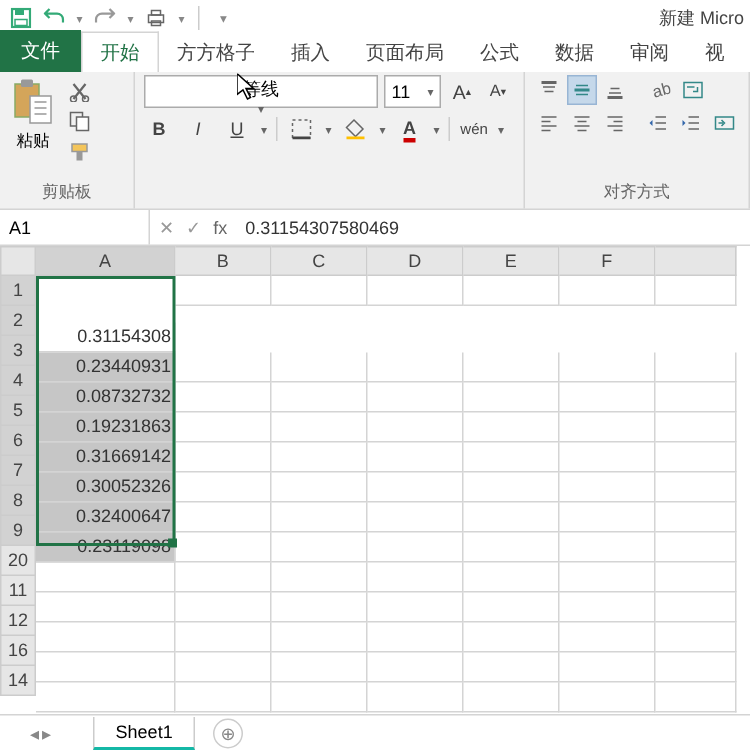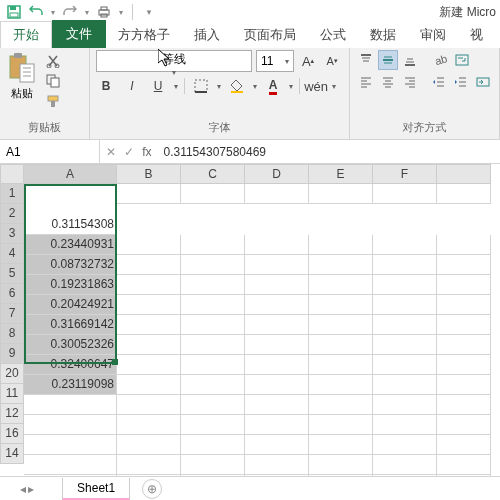--- a/index.html
+++ b/index.html
@@ -49,21 +49,21 @@
 .cell-row{display:flex;}
 .cell{width:64px;height:20px;border-right:1px solid #d4d4d4;border-bottom:1px solid #d4d4d4;padding:0 2px;line-height:18px;font-size:12px;color:#333;overflow:hidden;}
 .cell.ca{width:93px;text-align:right;}
 .cell.selected{background:#c6c6c6;}
 .cell.active{background:#fff;margin-top:31px;}
 .selection-border{position:absolute;top:0;left:0;width:93px;height:180px;border:2px solid #217346;pointer-events:none;}
 .selection-handle{position:absolute;bottom:-3px;right:-3px;width:6px;height:6px;background:#217346;}
 .sheet-tabs{position:absolute;bottom:0;left:0;right:0;height:24px;background:#fff;border-top:1px solid #d4d4d4;display:flex;align-items:center;padding-left:20px;gap:4px;}
 .sheet-nav{display:flex;gap:2px;color:#888;}
 .sheet-tab{padding:3px 14px;border:1px solid #ccc;border-top:none;background:#fff;font-size:12px;}
-.sheet-tab.active{border-bottom:2px solid #f9a8d4;}
+.sheet-tab.active{border-bottom:2px solid #14b8a6;}
 .new-sheet{width:20px;height:20px;border:1px solid #ccc;border-radius:50%;display:flex;align-items:center;justify-content:center;color:#888;margin-left:8px;}
 .cursor{position:absolute;top:49px;left:158px;pointer-events:none;z-index:100;}
 svg{display:block;}
 </style>
 </head>
 <body>
 
 <div class="titlebar">
   <div class="qat">
     <div class="qat-btn">
@@ -93,22 +93,22 @@
         </svg>
       </div>
     <div class="qat-btn" style="width:10px;color:#888;font-size:8px">▾</div>
     <div class="qat-sep"></div>
     <div class="qat-btn" style="color:#888;font-size:9px">▾</div>
   </div>
   <div class="doc-title">新建 Micro</div>
 </div>
 
 <div class="menubar">
+  <div class="tab file">文件</div>
   <div class="tab active">开始</div>
-  <div class="tab file">文件</div>
   <div class="tab">方方格子</div>
   <div class="tab">插入</div>
   <div class="tab">页面布局</div>
   <div class="tab">公式</div>
   <div class="tab">数据</div>
   <div class="tab">审阅</div>
   <div class="tab">视</div>
 </div>
 
 <svg class="cursor" width="16" height="20" viewBox="0 0 16 20">
@@ -186,25 +186,24 @@
               <path d="M6 1 L12 7 L7 12 L1 6 Z" fill="none" stroke="#666"></path>
               <rect x="1" y="12" width="12" height="2" fill="#ffc000"></rect>
             </svg>
           </div>
         <span style="font-size:8px;color:#666">▾</span>
         <div class="fbtn">
             <span style="border-bottom:3px solid #c00;font-weight:bold">A</span>
           </div>
         <span style="font-size:8px;color:#666">▾</span>
         <div style="width:1px;height:16px;background:#ccc"></div>
-        <div class="fbtn" style="font-size:13px">wén</div>
+        <div class="fbtn" style="font-size:10px">wén</div>
         <span style="font-size:8px;color:#666">▾</span>
       </div>
     </div>
-    <div class="group-label">字体</div>
   </div>
 
   <div class="group align-group" style="width:150px">
     <div class="align-rows">
       <div class="align-row">
         <div class="abtn">
             <svg width="14" height="14">
               <line x1="2" y1="2" x2="12" y2="2" stroke="#666" stroke-width="2"></line>
               <line x1="3" y1="5" x2="11" y2="5" stroke="#666"></line>
               <line x1="4" y1="8" x2="10" y2="8" stroke="#666"></line>
@@ -364,29 +363,20 @@
         <div class="cell-row">
           <div class="cell ca selected">0.19231863</div>
           <div class="cell"></div>
           <div class="cell"></div>
           <div class="cell"></div>
           <div class="cell"></div>
           <div class="cell"></div>
           <div class="cell" style="width: 54px;"></div>
         </div>
         <div class="cell-row">
-          <div class="cell ca selected">0.20424921</div>
-          <div class="cell"></div>
-          <div class="cell"></div>
-          <div class="cell"></div>
-          <div class="cell"></div>
-          <div class="cell"></div>
-          <div class="cell" style="width: 54px;"></div>
-        </div>
-        <div class="cell-row">
           <div class="cell ca selected">0.31669142</div>
           <div class="cell"></div>
           <div class="cell"></div>
           <div class="cell"></div>
           <div class="cell"></div>
           <div class="cell"></div>
           <div class="cell" style="width: 54px;"></div>
         </div>
         <div class="cell-row">
           <div class="cell ca selected">0.30052326</div>

